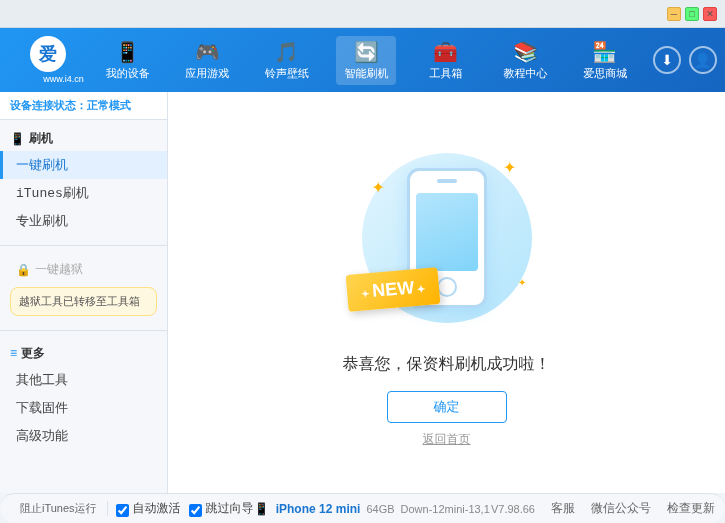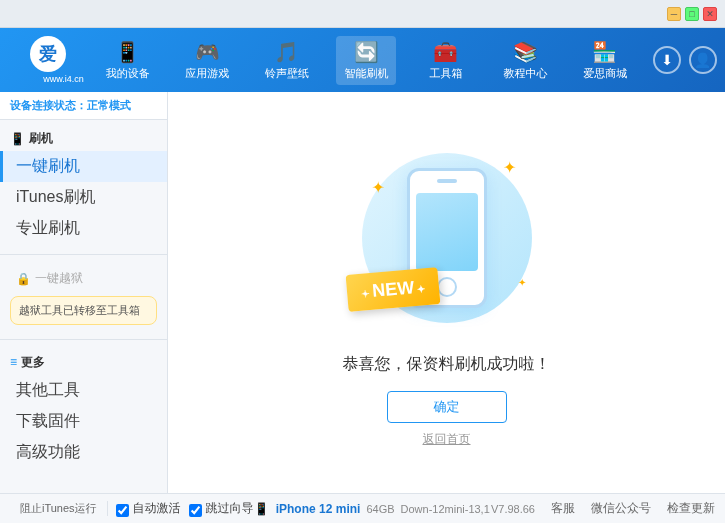--- a/index.html
+++ b/index.html
@@ -152,23 +152,24 @@
       align-items: center;
       padding: 4px 10px;
       font-size: 12px;
       color: #333;
       font-weight: bold;
     }
     .sidebar-section-header .icon { margin-right: 4px; color: #2196f3; }
 
     .sidebar-item {
       padding: 5px 16px;
-      font-size: 16px;
+      font-size: 13px;
       color: #444;
       cursor: pointer;
+      font-family: Liberation Mono, monospace;
     }
     .sidebar-item.active {
       background: #e3f0ff;
       color: #1976d2;
       border-left: 3px solid #2196f3;
       padding-left: 13px;
     }
 
     .sidebar-item-disabled {
       padding: 5px 16px;
@@ -334,20 +335,21 @@
 
     
     .bottom-bar {
       height: 30px;
       background: #f5f7fa;
       border-top: 1px solid #dde3ea;
       display: flex;
       align-items: center;
       padding: 0 10px;
       justify-content: space-between;
+      border-radius: 15px;
     }
     .bottom-left {
       display: flex;
       align-items: center;
       gap: 8px;
     }
     .checkbox-item {
       display: flex;
       align-items: flex-end;
       gap: 4px;

